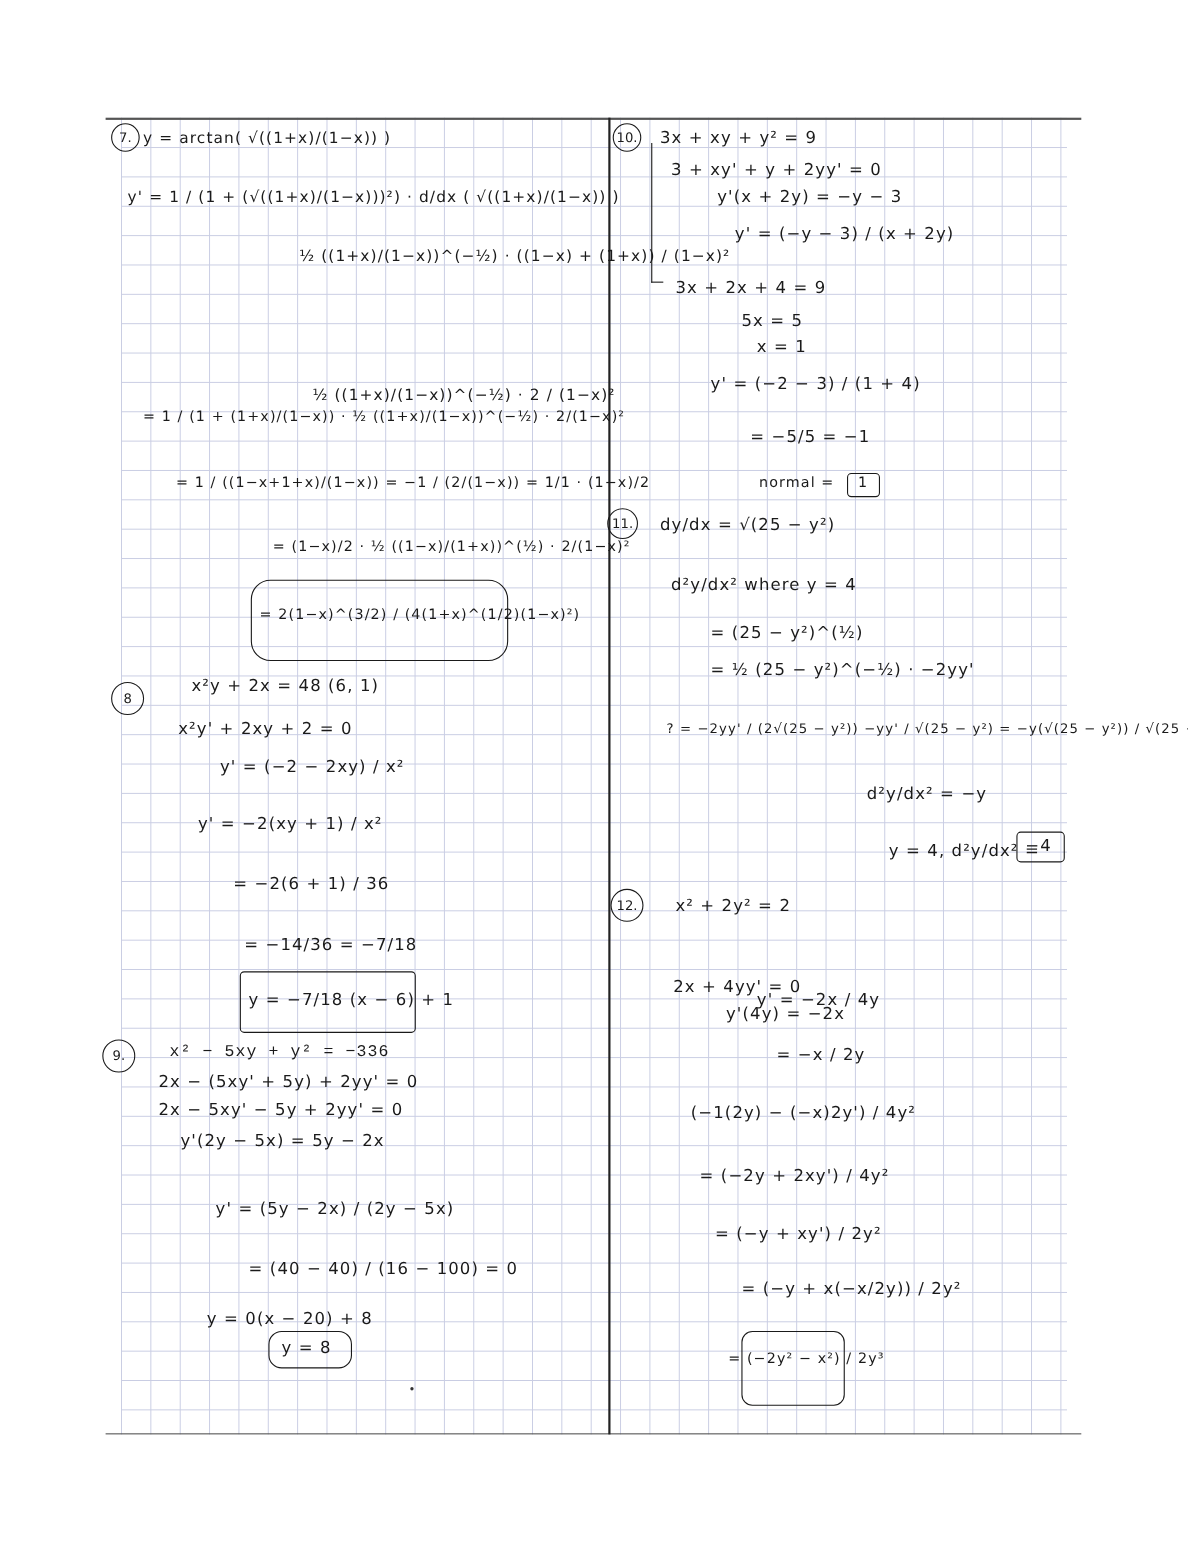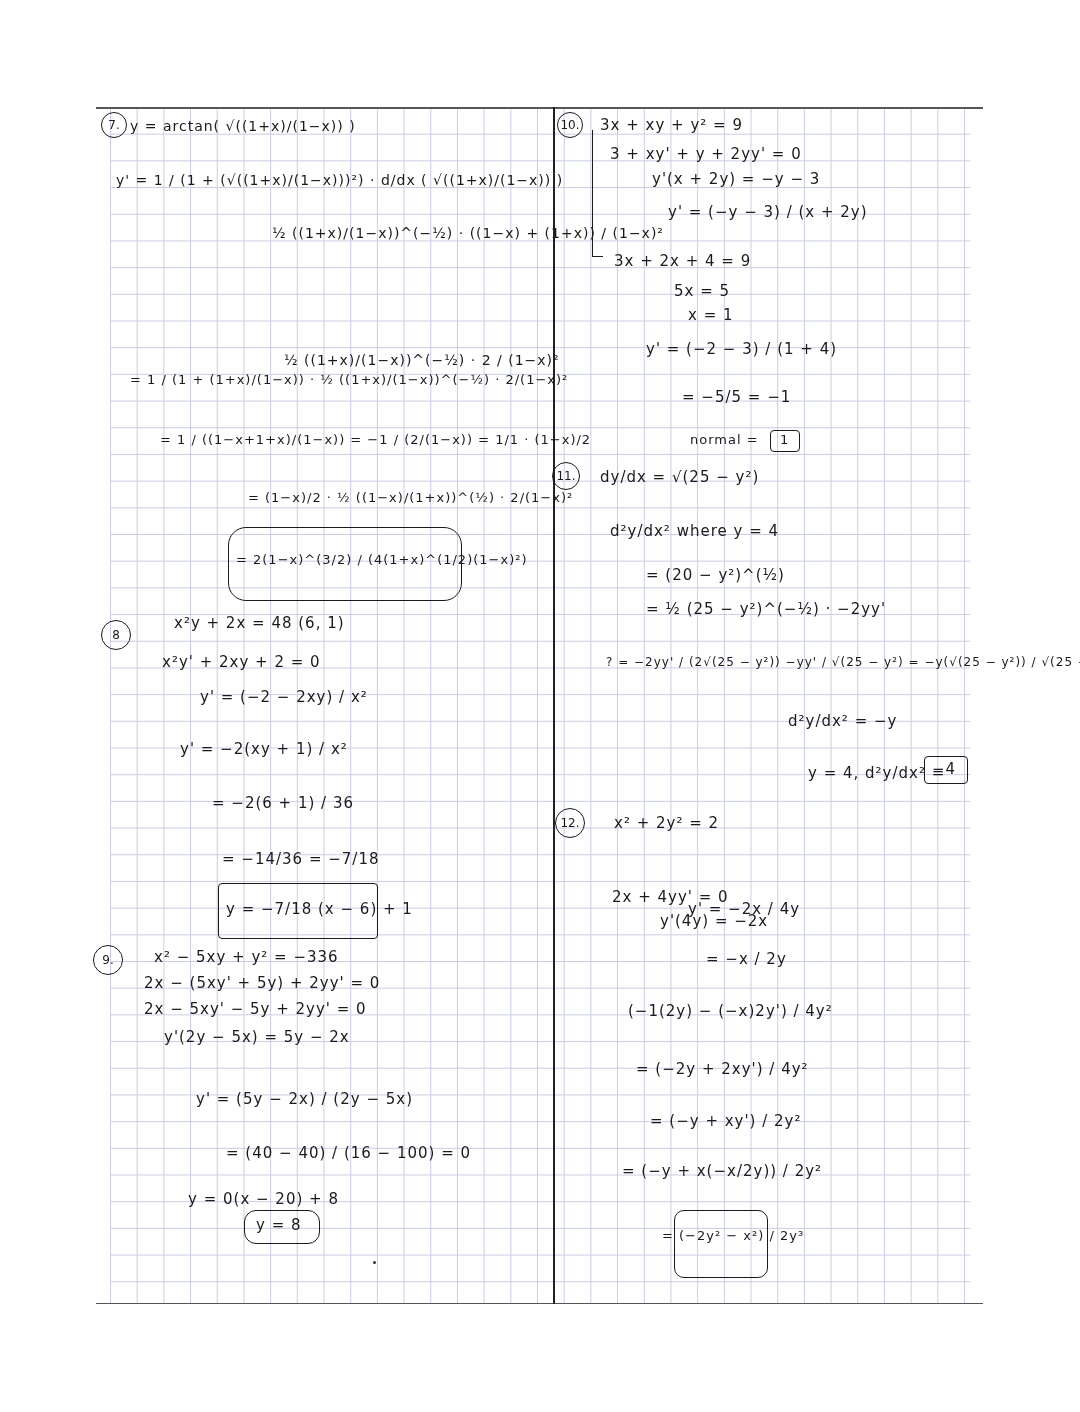--- a/index.html
+++ b/index.html
@@ -57,21 +57,21 @@
     <div class="hw" style="left:188px;top:688px;margin-left:12px;">y' = (−2 − 2xy) / x²</div>
     <div class="hw" style="left:180px;top:740px;">y' = −2(xy + 1) / x²</div>
     <div class="hw" style="left:212px;top:794px;">= −2(6 + 1) / 36</div>
     <div class="hw" style="left:222px;top:850px;">= −14/36 = −7/18</div>
     <div class="box" style="left:218px;top:883px;width:158px;height:54px;border-radius:4px;"></div>
     <div class="hw" style="left:226px;top:900px;">y = −7/18 (x − 6) + 1</div>
   </div>
 
   <div>
     <div class="num" style="left:93px;top:945px;width:28px;height:28px;">9.</div>
-    <div class="hw" style="left:154px;top:948px;">x² − 5xy + y² = −336</div>
+    <div class="hw" style="left:154px;top:948px;font-family:Liberation Mono, monospace;">x² − 5xy + y² = −336</div>
     <div class="hw" style="left:144px;top:974px;">2x − (5xy' + 5y) + 2yy' = 0</div>
     <div class="hw" style="left:144px;top:1000px;">2x − 5xy' − 5y + 2yy' = 0</div>
     <div class="hw" style="left:164px;top:1028px;">y'(2y − 5x) = 5y − 2x</div>
     <div class="hw" style="left:196px;top:1090px;">y' = (5y − 2x) / (2y − 5x)</div>
     <div class="hw" style="left:226px;top:1144px;">= (40 − 40) / (16 − 100) = 0</div>
     <div class="hw" style="left:188px;top:1190px;">y = 0(x − 20) + 8</div>
     <div class="box" style="left:244px;top:1210px;width:74px;height:32px;border-radius:12px;"></div>
     <div class="hw" style="left:256px;top:1216px;">y = 8</div>
     <div class="stray" style="left:373px;top:1261px;"></div>
   </div>
@@ -93,36 +93,36 @@
     <div class="hw" style="left:682px;top:388px;">= −5/5 = −1</div>
     <div class="hw" style="left:690px;top:432px;font-size:13px;">normal =</div>
     <div class="box" style="left:770px;top:430px;width:28px;height:20px;border-radius:4px;"></div>
     <div class="hw" style="left:780px;top:432px;font-size:13px;">1</div>
   </div>
 
   <div>
     <div class="num" style="left:552px;top:462px;width:26px;height:26px;">11.</div>
     <div class="hw" style="left:600px;top:468px;">dy/dx = √(25 − y²)</div>
     <div class="hw" style="left:610px;top:522px;">d²y/dx²  where  y = 4</div>
-    <div class="hw" style="left:646px;top:566px;">= (20 − y²)^(½)</div>
+    <div class="hw" style="left:646px;top:566px;">= (25 − y²)^(½)</div>
     <div class="hw" style="left:646px;top:600px;">= ½ (25 − y²)^(−½) · −2yy'</div>
     <div class="hw" style="left:606px;top:655px;font-size:12px;">? = −2yy' / (2√(25 − y²))   −yy' / √(25 − y²)  =  −y(√(25 − y²)) / √(25 − y²)</div>
     <div class="hw" style="left:788px;top:712px;">d²y/dx² = −y</div>
     <div class="hw" style="left:808px;top:764px;">y = 4,  d²y/dx² =</div>
     <div class="box" style="left:924px;top:756px;width:42px;height:26px;border-radius:4px;"></div>
     <div class="hw" style="left:932px;top:760px;">−4</div>
   </div>
 
   <div>
     <div class="num" style="left:555px;top:808px;width:28px;height:28px;">12.</div>
     <div class="hw" style="left:614px;top:814px;">x² + 2y² = 2</div>
     <div class="hw" style="left:612px;top:840px;margin-top:48px;">2x + 4yy' = 0</div>
     <div class="hw" style="left:660px;top:868px;margin-top:44px;">y'(4y) = −2x</div>
     <div class="hw" style="left:688px;top:900px;">y' = −2x / 4y</div>
     <div class="hw" style="left:706px;top:950px;">= −x / 2y</div>
     <div class="hw" style="left:628px;top:1002px;">(−1(2y) − (−x)2y') / 4y²</div>
     <div class="hw" style="left:636px;top:1060px;">= (−2y + 2xy') / 4y²</div>
     <div class="hw" style="left:650px;top:1112px;">= (−y + xy') / 2y²</div>
-    <div class="hw" style="left:622px;top:1162px;">= (−y + x(−x/2y)) / 2y²</div>
+    <div class="hw" style="left:674px;top:1162px;">= (−y + x(−x/2y)) / 2y²</div>
     <div class="box" style="left:674px;top:1210px;width:92px;height:66px;border-radius:10px;"></div>
     <div class="hw" style="left:662px;top:1228px;font-size:13px;">= (−2y² − x²) / 2y³</div>
   </div>
 </section>
 
 </body></html>

